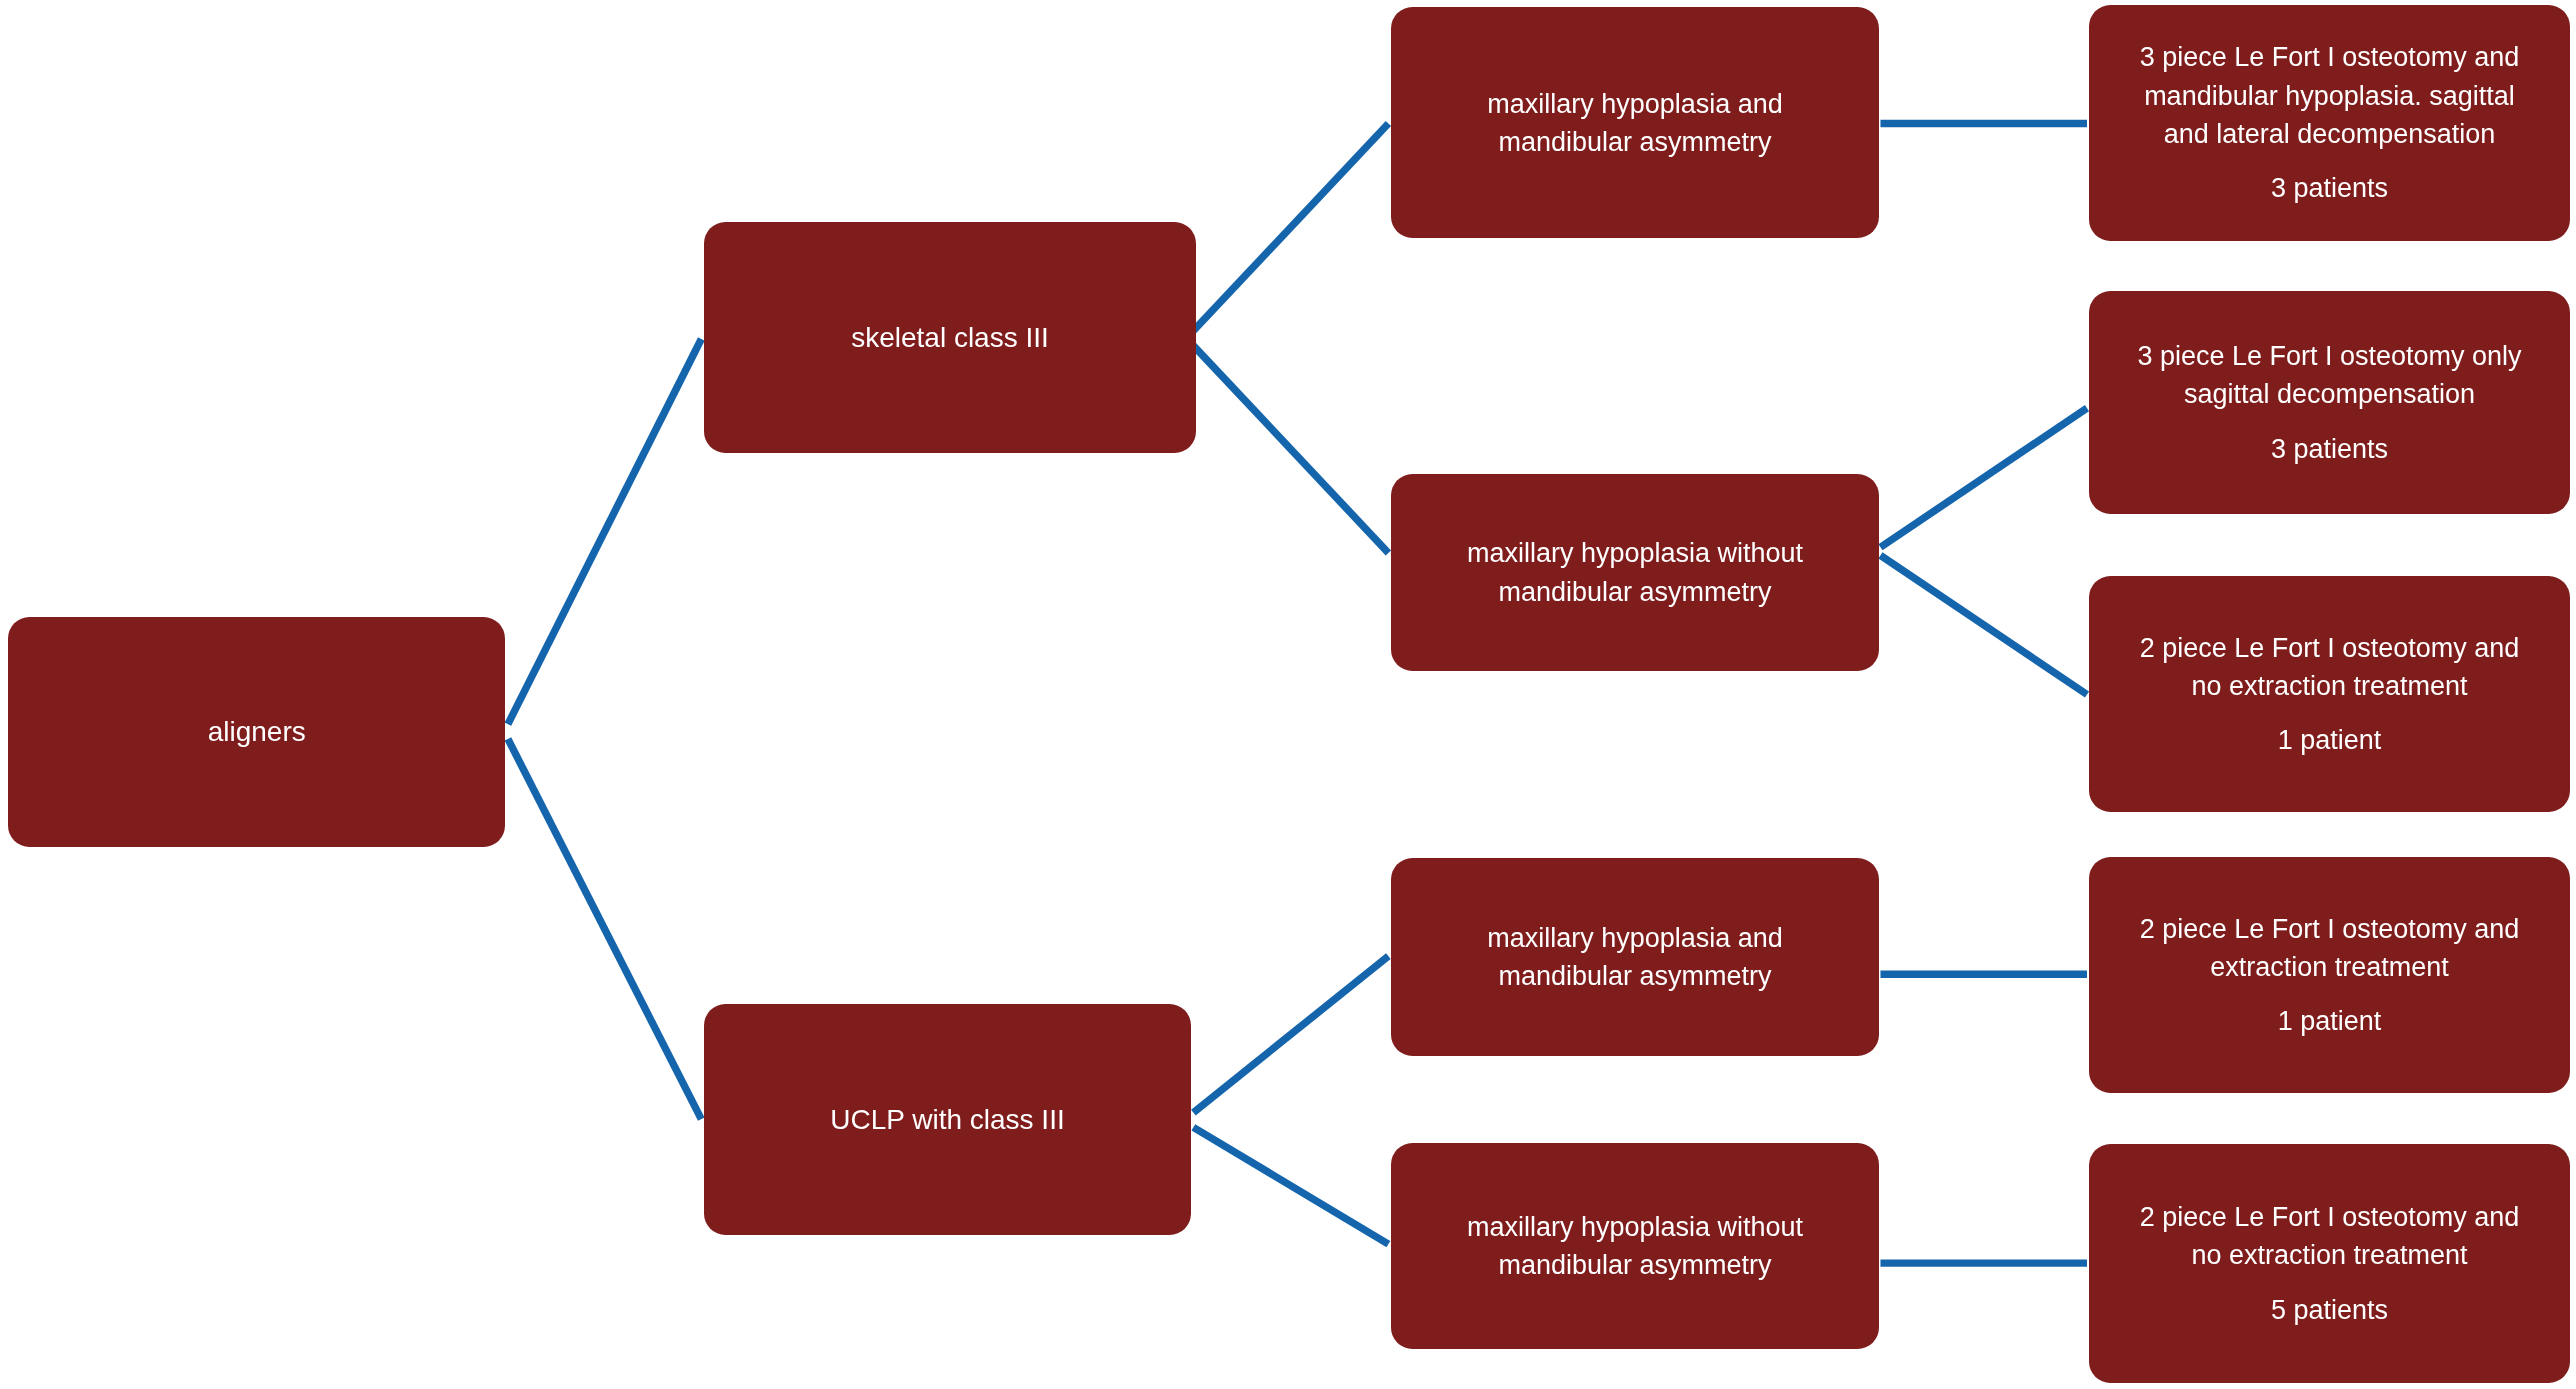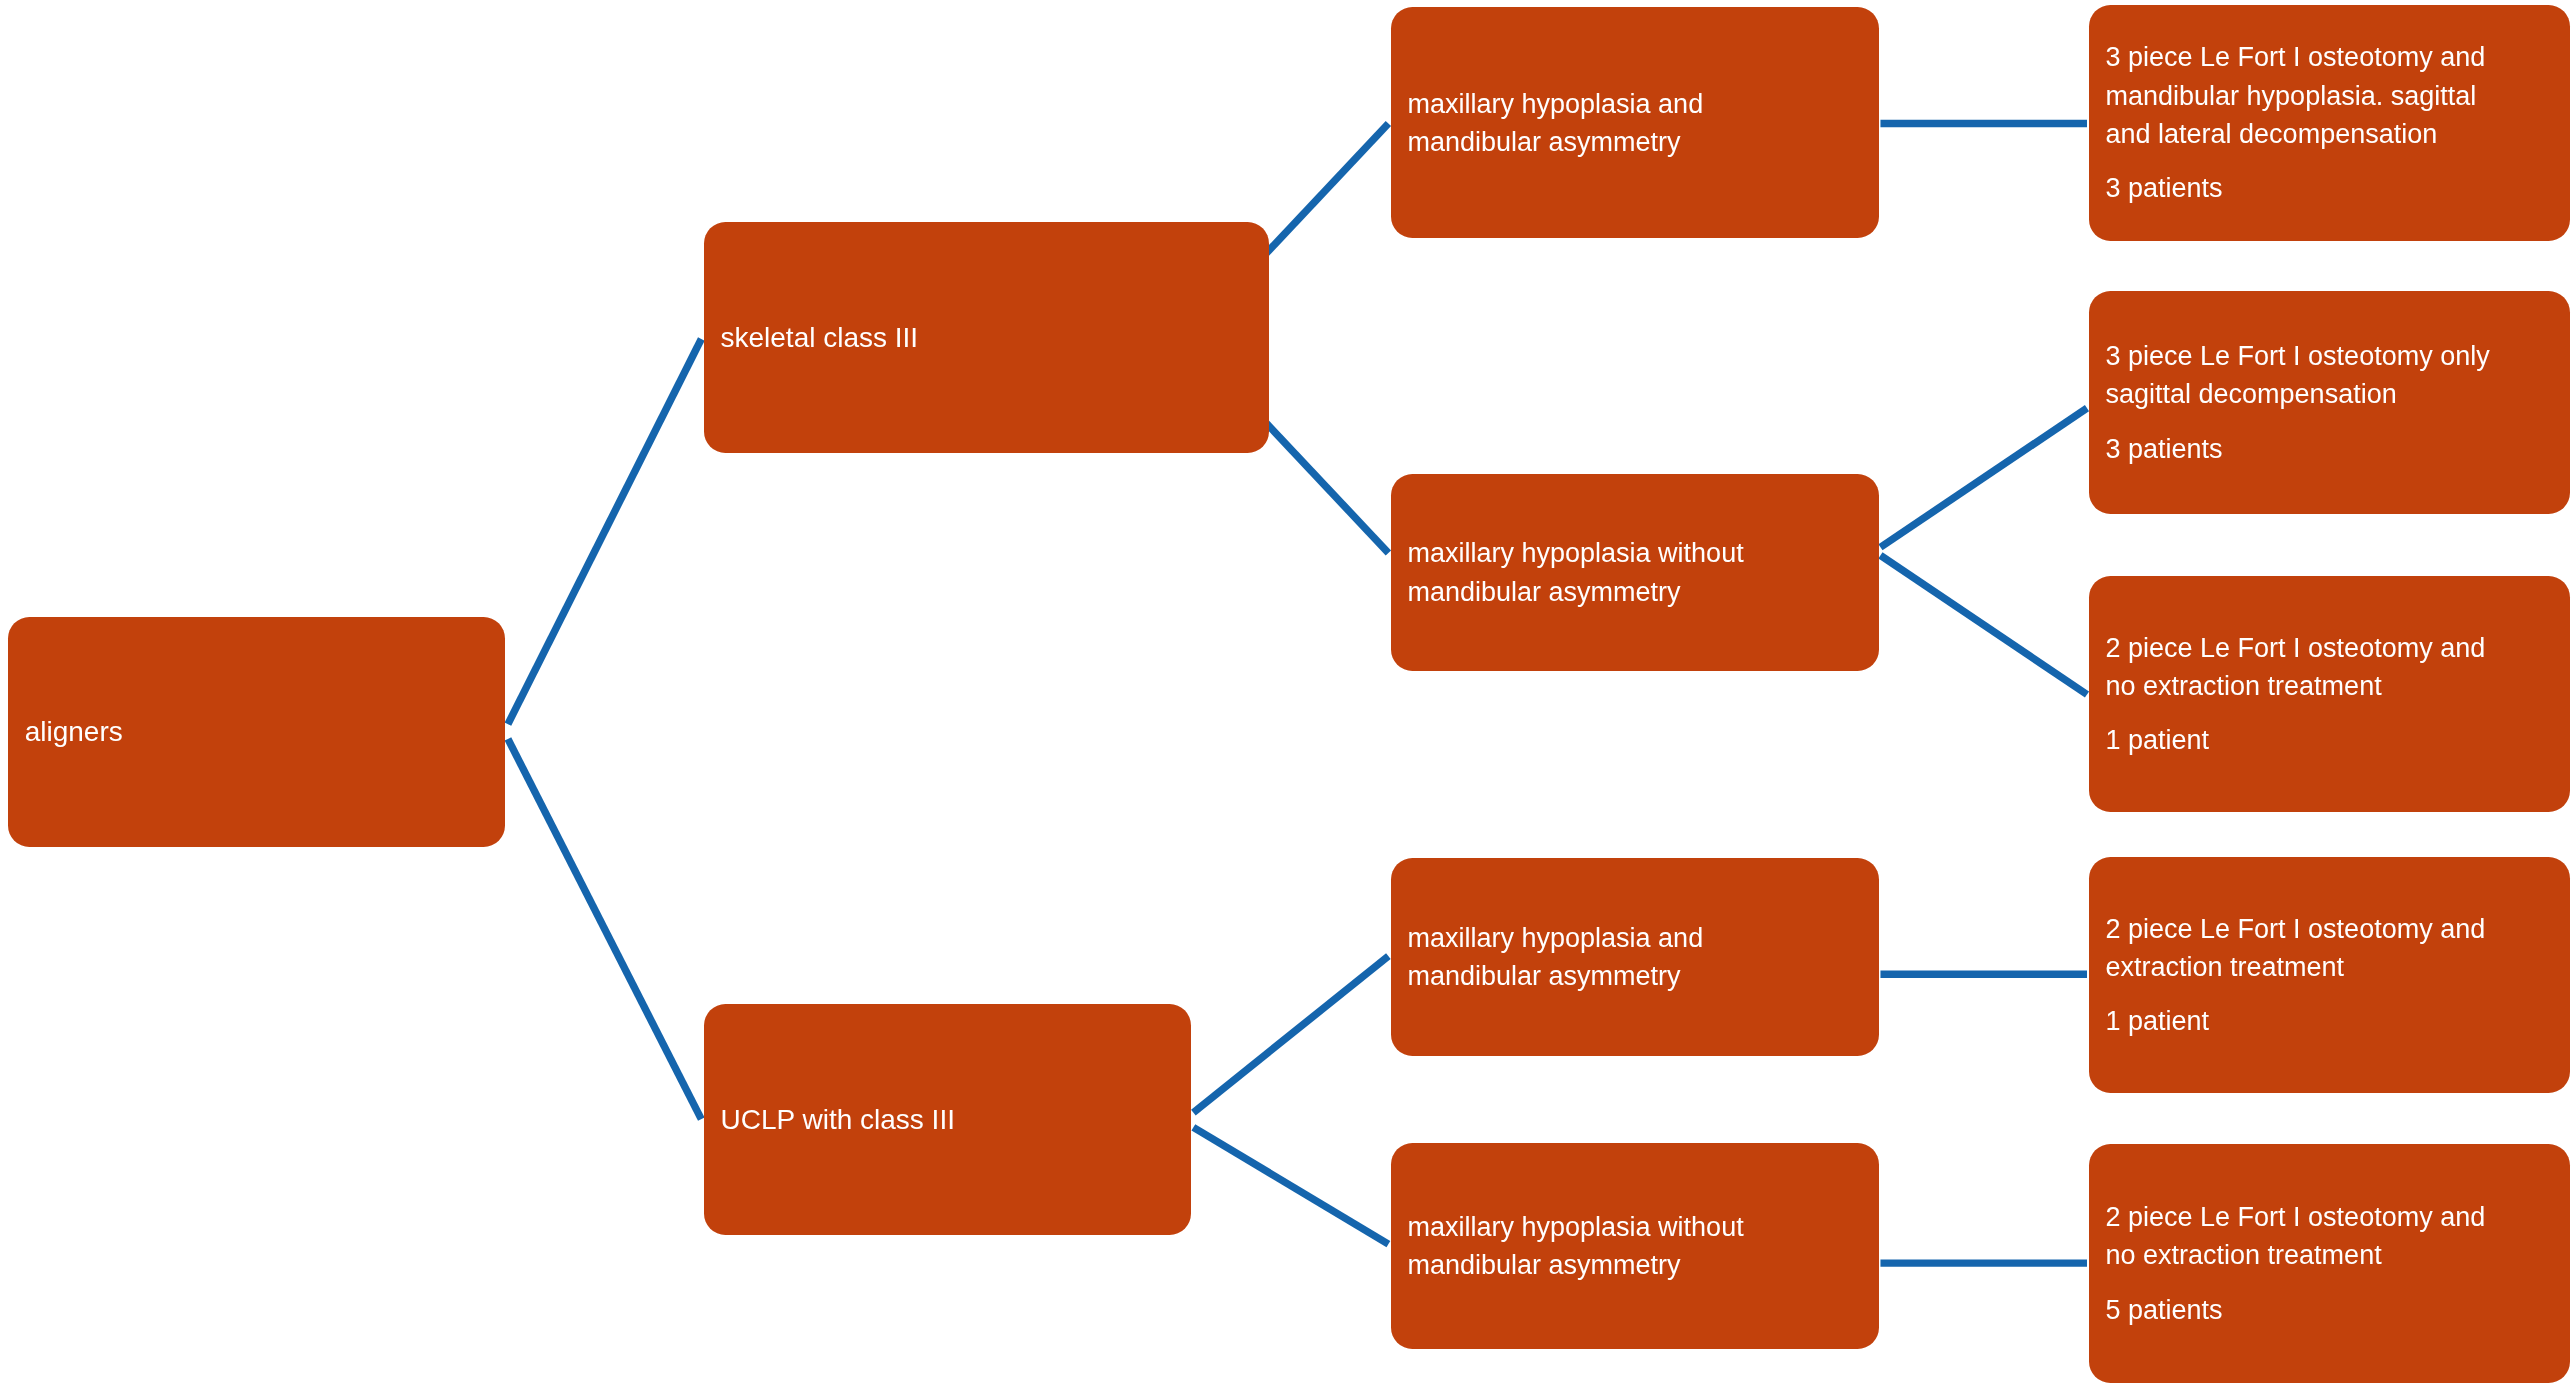--- a/index.html
+++ b/index.html
@@ -20,37 +20,38 @@
     position: absolute;
     left: 0;
     top: 0;
     width: 2576px;
     height: 1389px;
     pointer-events: none;
   }
   .node {
     position: absolute;
     box-sizing: border-box;
-    background: #c2410c;
+    background: #7f1d1d;
     border-radius: 21.4px;
     color: #ffffff;
     display: flex;
     flex-direction: column;
     align-items: center;
     justify-content: center;
+    text-align: center;
     padding: 6.6px 16.5px;
     line-height: 1.42;
   }
   .node .line {
     display: block;
     width: 100%;
   }
   
   .n-root   { left: 8.2px;   top: 617px;  width: 497px; height: 230px; font-size: 28px; }
-  .n-lvl2   { left: 704px;  top: 222px;  width: 565px; height: 231px; font-size: 28px; }
+  .n-lvl2   { left: 704px;  top: 222px;  width: 492px; height: 231px; font-size: 28px; }
   .n-lvl2b  { left: 704px;  top: 1004px; width: 487px; height: 231px; font-size: 28px; }
   .n-lvl3   { left: 1391px; top: 7.4px;    width: 488px; height: 231px; font-size: 27px; }
   .n-lvl3b  { left: 1391px; top: 474px;  width: 488px; height: 197px; font-size: 27px; }
   .n-lvl3c  { left: 1391px; top: 858px; width: 488px; height: 198px; font-size: 27px; }
   .n-lvl3d  { left: 1391px; top: 1143px; width: 488px; height: 206px; font-size: 27px; }
   .n-leaf1  { left: 2089px; top: 5px;    width: 481px; height: 236px; font-size: 27px; }
   .n-leaf2  { left: 2089px; top: 291px;  width: 481px; height: 223px; font-size: 27px; }
   .n-leaf3  { left: 2089px; top: 576px;  width: 481px; height: 236px; font-size: 27px; }
   .n-leaf4  { left: 2089px; top: 857px; width: 481px; height: 236px; font-size: 27px; }
   .n-leaf5  { left: 2089px; top: 1144px; width: 481px; height: 239px; font-size: 27px; }

